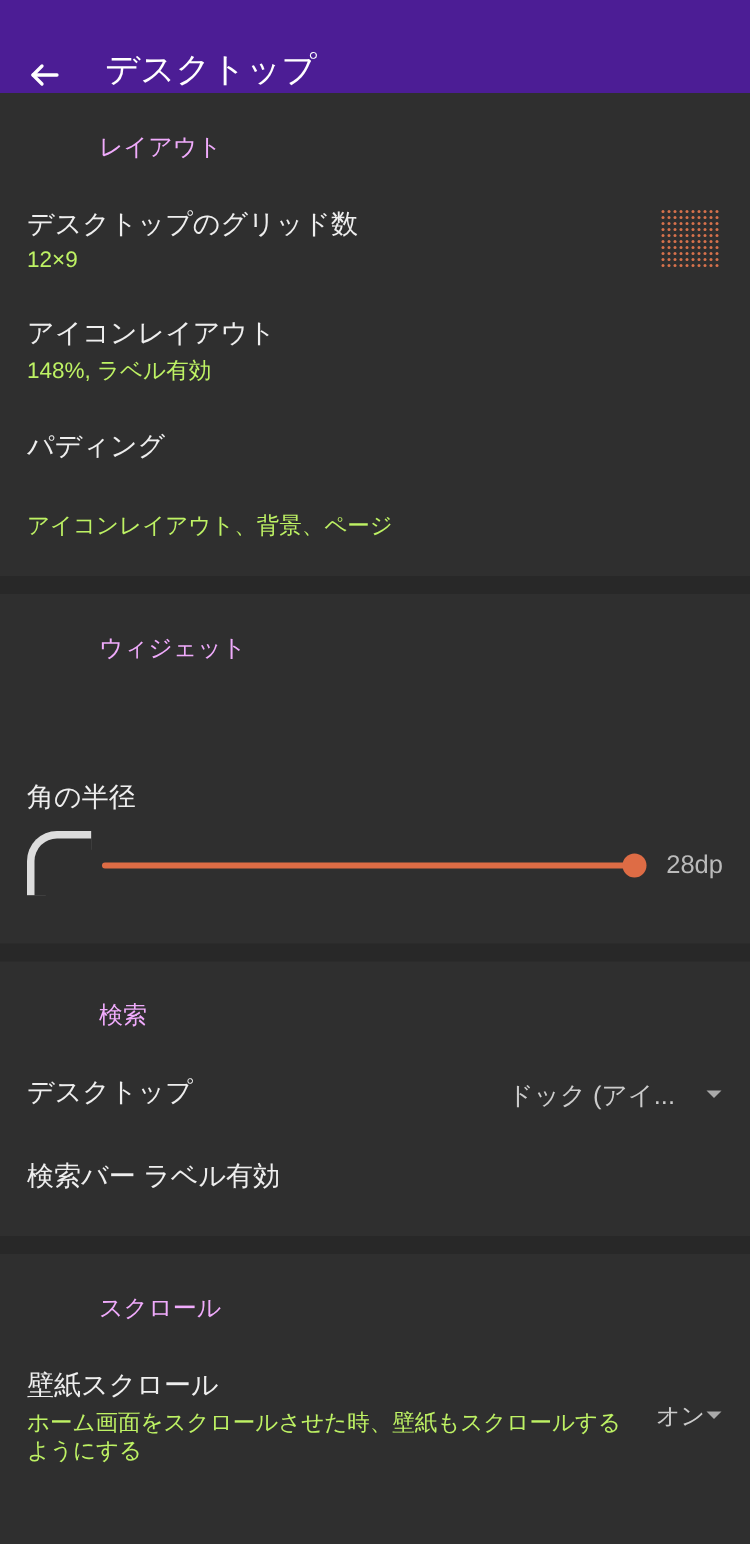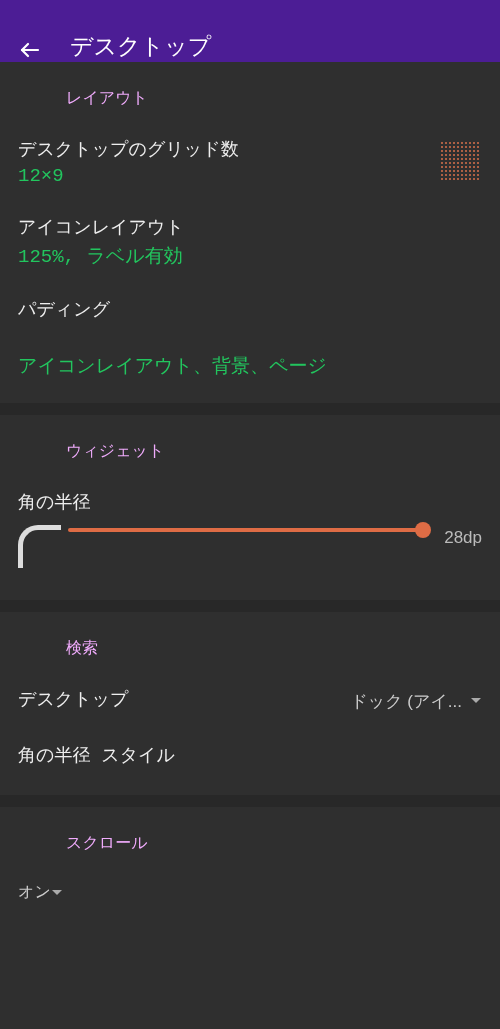--- a/index.html
+++ b/index.html
@@ -31,43 +31,43 @@
       padding: 22px 18px 14px;
       margin-top: 4px;
       margin-left: 48px;
     }
     .item {
       padding: 14px 18px 14px 18px;
       display: flex;
       align-items: center;
       gap: 10px;
     }
-    .item-text { flex: 1; font-family: Liberation Mono, monospace; }
+    .item-text { flex: 1; }
     .item-title {
       font-size: 18px;
       color: #eee;
       margin-bottom: 4px;
     }
     .item-sub {
-      font-size: 19px;
-      color: #22c55e;
+      font-size: 15px;
+      color: #bef264;
     }
     .grid-icon {
       width: 42px;
       height: 42px;
     }
     .grid-icon svg { width: 100%; height: 100%; }
     .divider {
       height: 12px;
       background: #282828;
       margin-top: 10px;
     }
     .slider-area {
       display: flex;
-      align-items: flex-start;
+      align-items: center;
       gap: 10px;
       padding-bottom: 8px;
     }
     .corner-icon {
       width: 40px; height: 40px;
       position: relative;
     }
     .corner-icon::before {
       content: '';
       position: absolute;
@@ -101,21 +101,21 @@
       text-align: right;
     }
     .select-wrap {
       display: flex;
       align-items: center;
       justify-content: space-between;
     }
     .select-value {
       display: flex;
       align-items: center;
-      gap: 8px;
+      gap: 20px;
       color: #ccc;
       font-size: 17px;
     }
     .chevron svg { width: 12px; height: 12px; display: block; }
     .toggle-wrap {
       display: flex;
       align-items: center;
     }
     .toggle-wrap .item-text { flex: 1; padding-right: 10px; }
     .toggle-val {
@@ -253,42 +253,42 @@
           <circle cx="34" cy="38" r="1"></circle>
           <circle cx="38" cy="38" r="1"></circle>
       </g>
     </svg>
   </div>
 </div>
 
 <div class="item">
   <div class="item-text">
     <div class="item-title">アイコンレイアウト</div>
-    <div class="item-sub">125%, ラベル有効</div>
+    <div class="item-sub">148%, ラベル有効</div>
   </div>
 </div>
 
 <div class="item">
   <div class="item-text">
     <div class="item-title">パディング</div>
   </div>
 </div>
 
 <div class="item">
   <div class="item-text">
     <div class="item-sub">アイコンレイアウト、背景、ページ</div>
   </div>
 </div>
 
 <div class="divider"></div>
 
 <div class="section-header">ウィジェット</div>
 
 <div class="item" style="display:block;">
-  <div class="item-title" style="margin-bottom:14px;">角の半径</div>
+  <div class="item-title" style="margin-bottom:14px;margin-top:48px;">角の半径</div>
   <div class="slider-area">
     <div class="corner-icon"></div>
     <div class="slider"></div>
     <div class="slider-val">28dp</div>
   </div>
 </div>
 
 <div class="divider"></div>
 
 <div class="section-header">検索</div>
@@ -300,29 +300,33 @@
     <span class="chevron">
       <svg viewBox="0 0 12 12">
           <path d="M1 3 L6 8 L11 3" fill="#aaa"></path>
         </svg>
     </span>
   </div>
 </div>
 
 <div class="item">
   <div class="item-text">
-    <div class="item-title">角の半径 スタイル</div>
+    <div class="item-title">検索バー ラベル有効</div>
   </div>
 </div>
 
 <div class="divider"></div>
 
 <div class="section-header">スクロール</div>
 
 <div class="item toggle-wrap">
+  <div class="item-text">
+    <div class="item-title">壁紙スクロール</div>
+    <div class="item-sub">ホーム画面をスクロールさせた時、壁紙もスクロールするようにする</div>
+  </div>
   <div class="toggle-val">
     <span>オン</span>
     <span class="chevron">
       <svg viewBox="0 0 12 12">
           <path d="M1 3 L6 8 L11 3" fill="#aaa"></path>
         </svg>
     </span>
   </div>
 </div>
 

